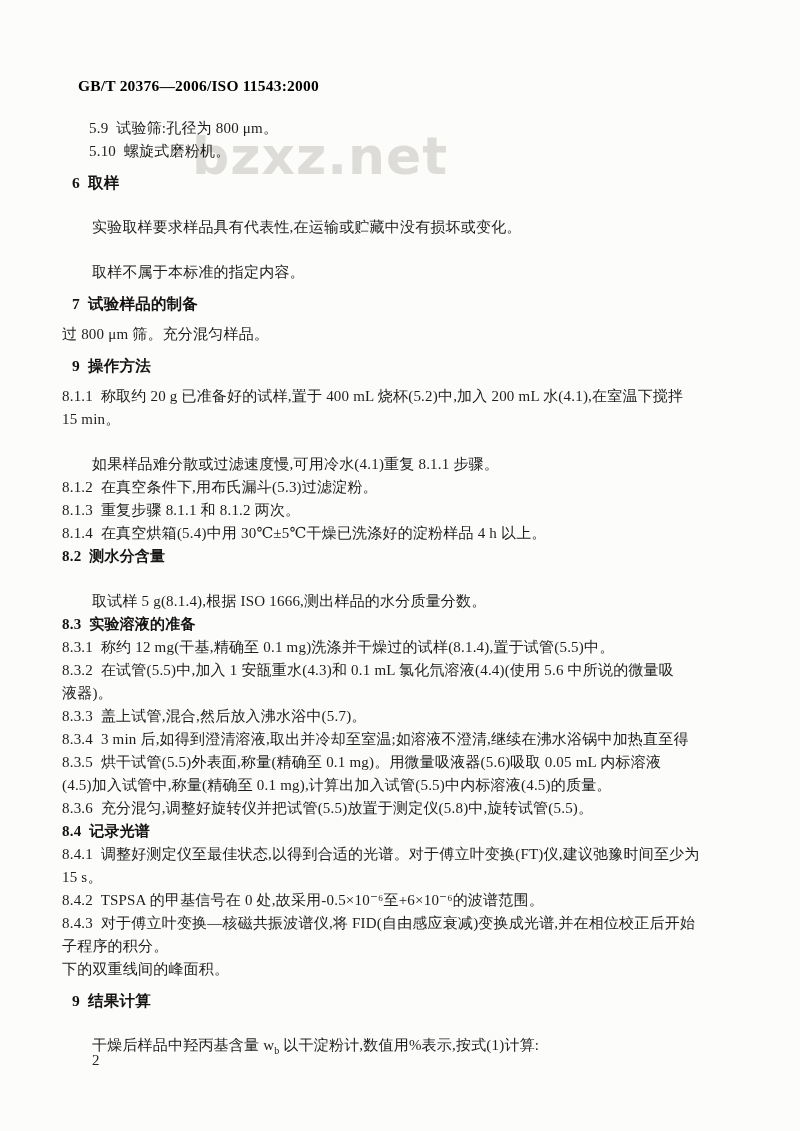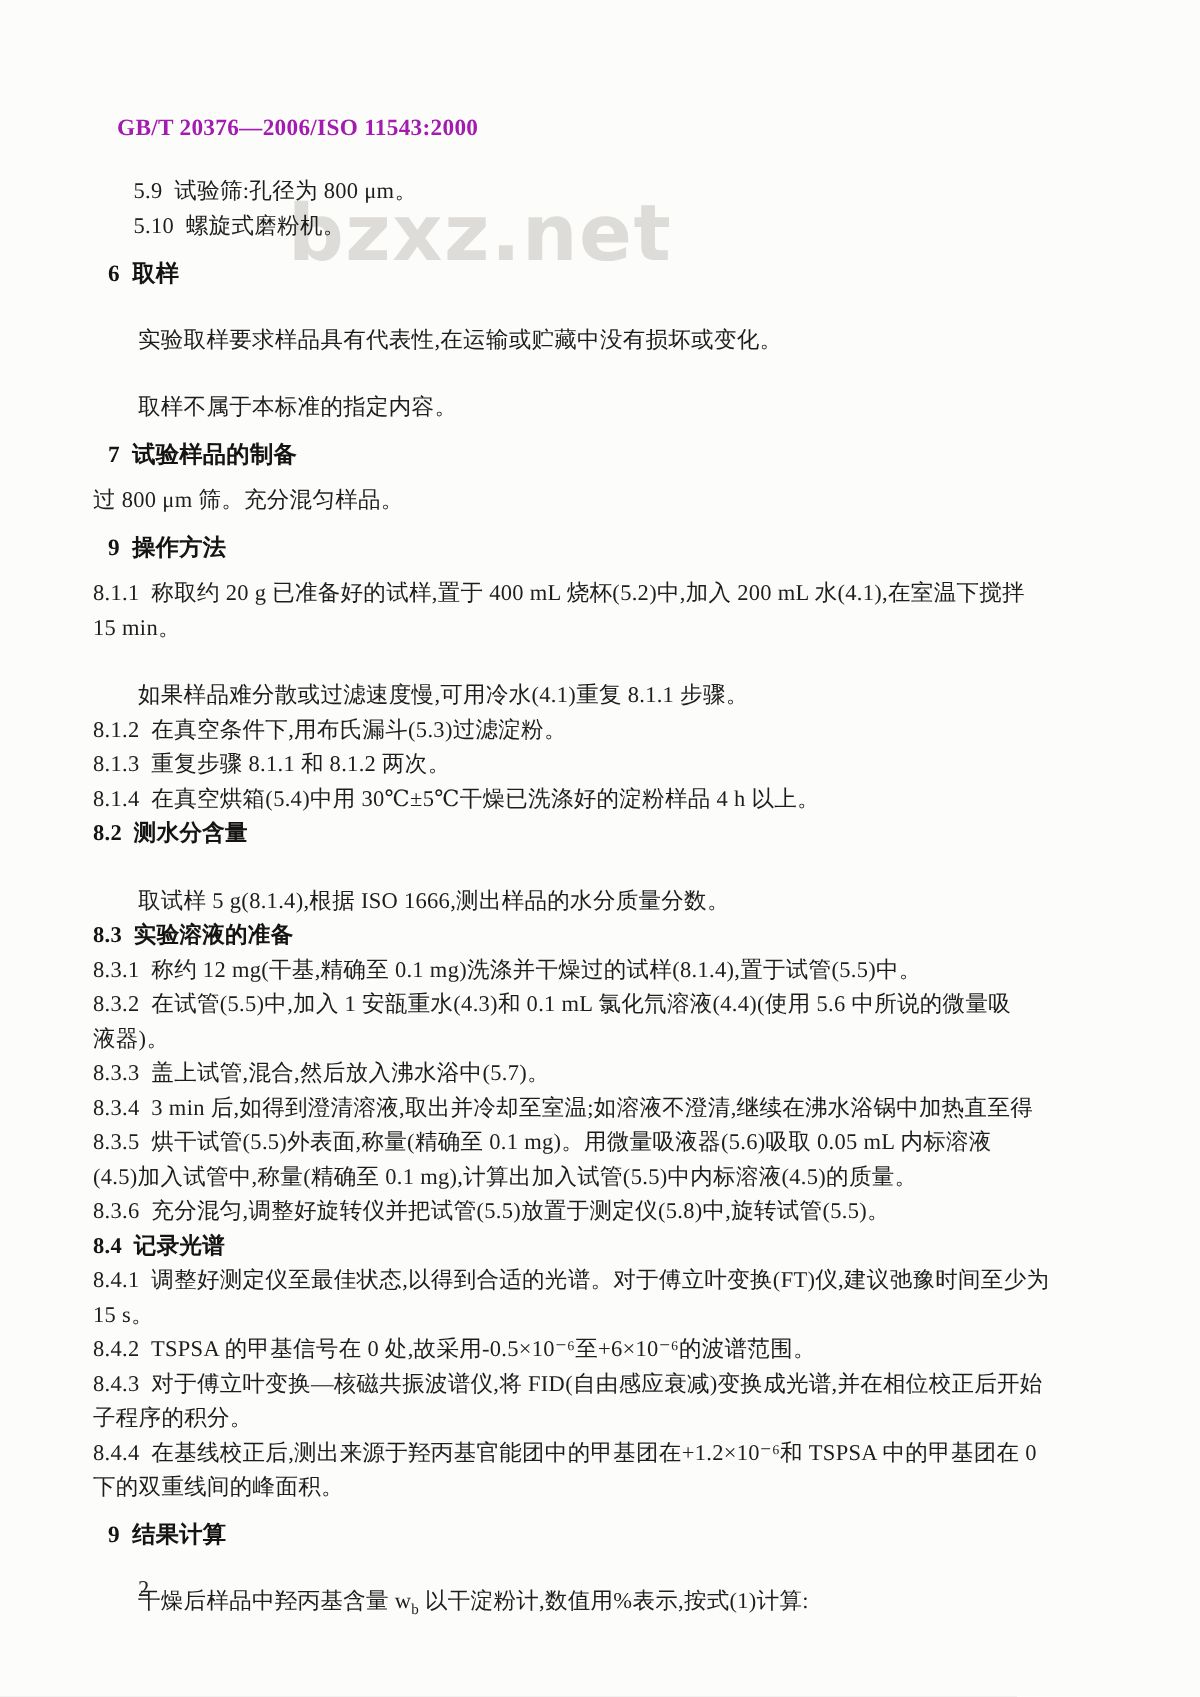--- a/index.html
+++ b/index.html
@@ -30,21 +30,21 @@
     z-index:1;
     color:#1e1d1b;
     font-size:15px;
   }
   .doc-header{
     font-weight:700;
     font-size:15.5px;
     line-height:23px;
     margin:0 0 20px 16px;
     letter-spacing:.2px;
-    color:#a21caf;
+    color:#000000;
     font-family:Liberation Serif, serif;
   }
   .line{
     margin:0;
     line-height:23px;
     white-space:pre-wrap;
     letter-spacing:.2px;
   }
   .clause-outer{margin-left:27px;}
   .h1{
@@ -99,20 +99,19 @@
         <p class="line flush">8.3.4  3 min 后,如得到澄清溶液,取出并冷却至室温;如溶液不澄清,继续在沸水浴锅中加热直至得</p>
         <p class="line flush">8.3.5  烘干试管(5.5)外表面,称量(精确至 0.1 mg)。用微量吸液器(5.6)吸取 0.05 mL 内标溶液</p>
         <p class="line flush">(4.5)加入试管中,称量(精确至 0.1 mg),计算出加入试管(5.5)中内标溶液(4.5)的质量。</p>
         <p class="line flush">8.3.6  充分混匀,调整好旋转仪并把试管(5.5)放置于测定仪(5.8)中,旋转试管(5.5)。</p>
         <p class="line h2">8.4  记录光谱</p>
         <p class="line flush">8.4.1  调整好测定仪至最佳状态,以得到合适的光谱。对于傅立叶变换(FT)仪,建议弛豫时间至少为</p>
         <p class="line flush">15 s。</p>
         <p class="line flush">8.4.2  TSPSA 的甲基信号在 0 处,故采用-0.5×10⁻⁶至+6×10⁻⁶的波谱范围。</p>
         <p class="line flush">8.4.3  对于傅立叶变换—核磁共振波谱仪,将 FID(自由感应衰减)变换成光谱,并在相位校正后开始</p>
         <p class="line flush">子程序的积分。</p>
-        <p class="line flush">8.4.4  在基线校正后,测出来源于羟丙基官能团中的甲基团在+1.2×10⁻⁶和 TSPSA 中的甲基团在 0</p>
         <p class="line flush">下的双重线间的峰面积。</p>
         <p class="line h1">9  结果计算</p>
         <p class="line indent"><span>干燥后样品中羟丙基含量 w</span><sub>b</sub><span> 以干淀粉计,数值用%表示,按式(1)计算:</span></p>
       </div>
   </div>
   <div class="page-number">2</div>
 </div>
 
 </body></html>

